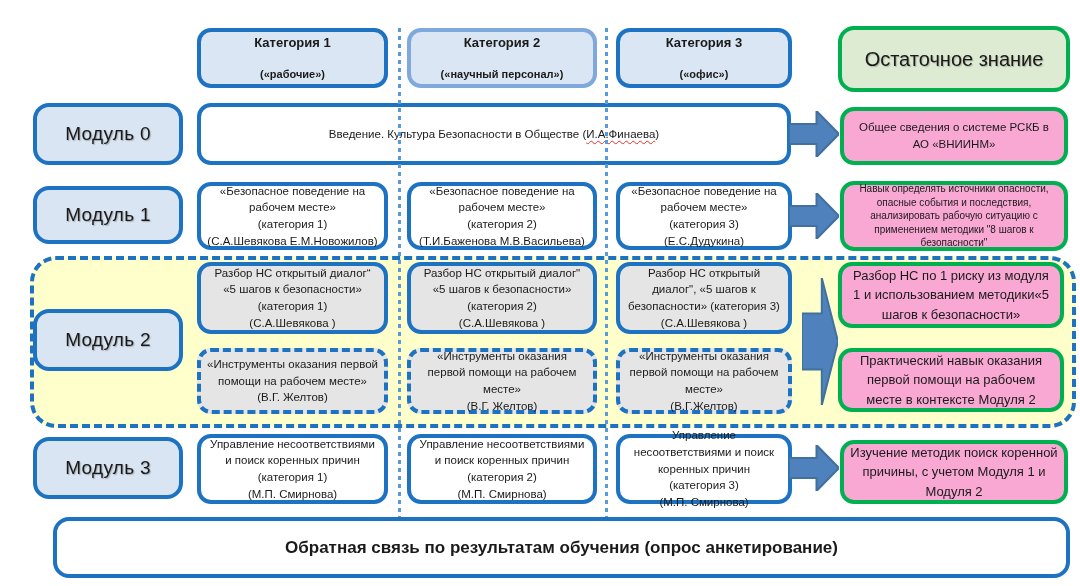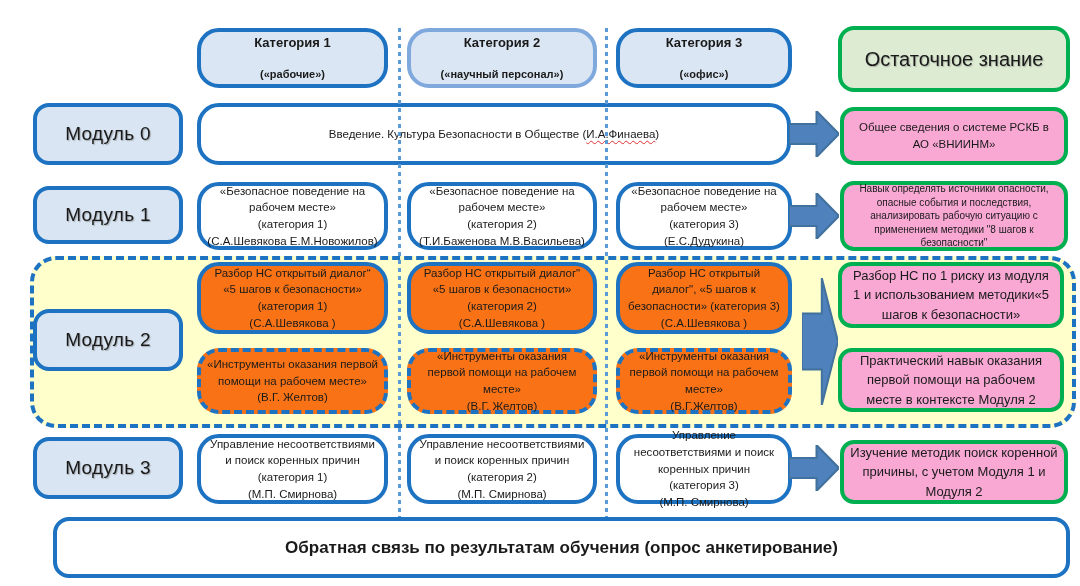--- a/index.html
+++ b/index.html
@@ -10,36 +10,36 @@
   
   .vline{
     position:absolute;width:3px;top:28px;height:500px;z-index:1;
     background:repeating-linear-gradient(to bottom,#5b9bd5 0 4px,transparent 4px 8px);
   }
   
   .box{
     position:absolute;box-sizing:border-box;display:flex;flex-direction:column;
     align-items:center;justify-content:center;text-align:center;z-index:2;
   }
-  .blue-border{border:4px solid #1d72c2;border-radius:22px;background:#ffffff;gap:15px;}
+  .blue-border{border:4px solid #1d72c2;border-radius:14px;background:#ffffff;gap:15px;}
   .lightblue{background:#dae6f3;}
   .cat-title{font-size:13px;font-weight:bold;line-height:1.35;}
   .cat-sub{font-size:11px;font-weight:bold;line-height:1.35;}
   .mlabel{
     font-size:19px;letter-spacing:.3px;
     text-shadow:1px 1px 1px rgba(100,100,100,.45);
     border:4px solid #1d72c2;border-radius:16px;background:#d9e5f2;
   }
   .green-box{border:4px solid #00b050;border-radius:14px;background:#f9a8d4;}
   .green-header{
     border:4px solid #00b050;border-radius:16px;background:#ddebd2;
     font-size:20px;text-shadow:1px 1px 1px rgba(100,100,100,.4);
   }
   .cell{font-size:11.5px;line-height:1.45;white-space:pre-line;padding:2px 6px;}
-  .yellow{background:#f97316;}
+  .yellow{background:#e5e5e5;}
   .dashed{border-style:dashed;}
   .module2-wrap{
     position:absolute;z-index:0;background:#ffffcc;
     border:4px dashed #1d72c2;border-radius:26px;box-sizing:border-box;
   }
   .arrow{position:absolute;z-index:2;}
   .arrow svg{display:block;width:100%;height:100%;}
   .squiggle{
     text-decoration:underline wavy #e03131;
     text-decoration-thickness:1px;text-underline-offset:2px;

